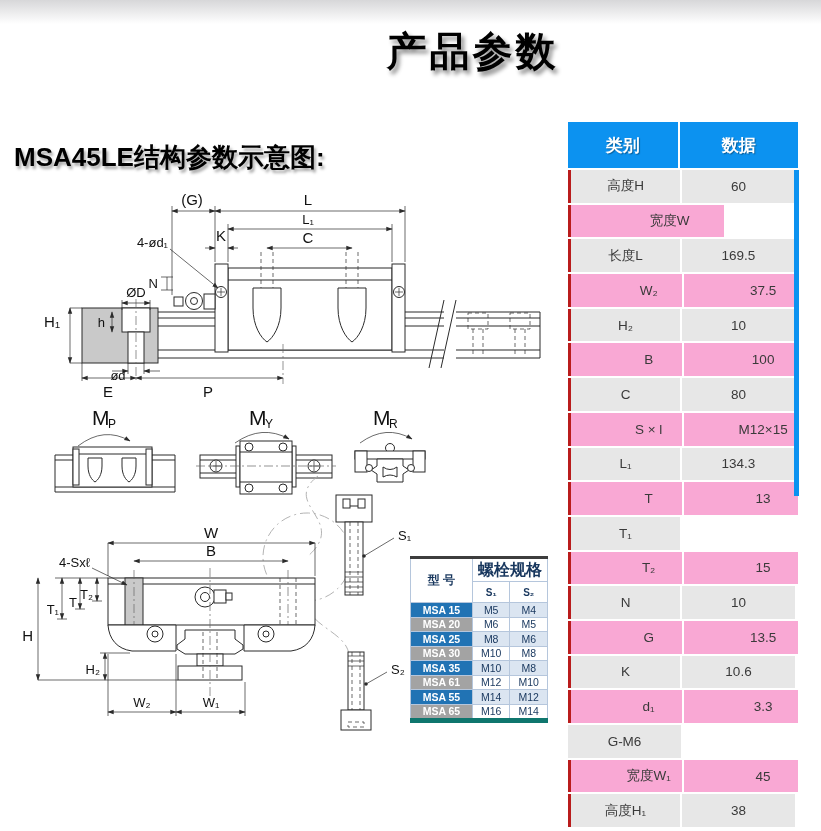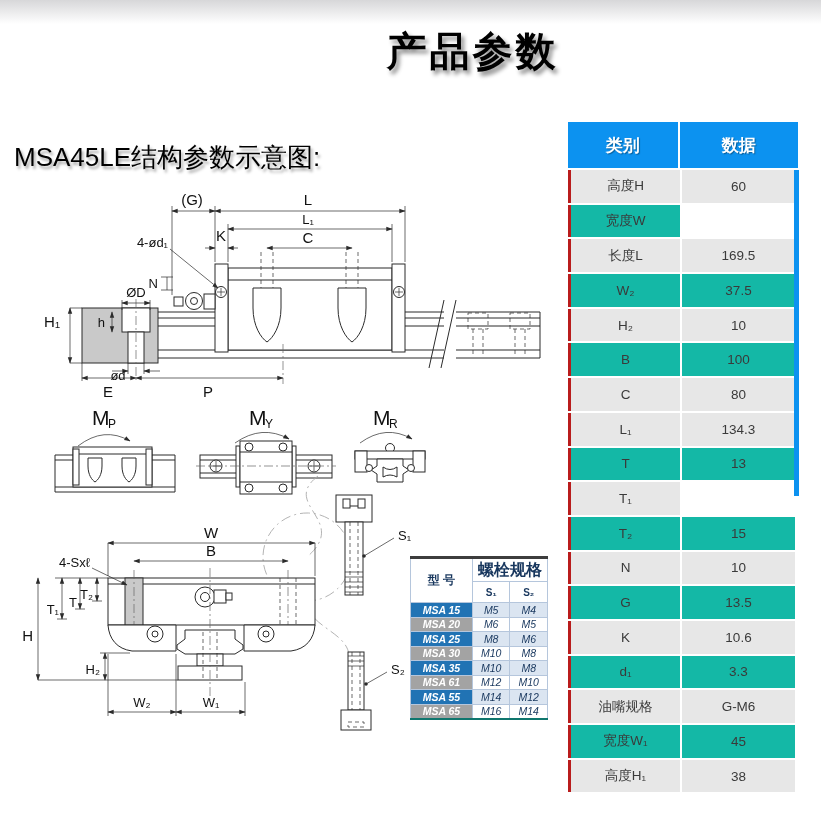--- a/index.html
+++ b/index.html
@@ -3,62 +3,62 @@
 <meta charset="utf-8">
 <style>
   html,body{margin:0;padding:0;}
   body{width:821px;height:831px;overflow:hidden;position:relative;background:#fff;
        font-family:"Liberation Sans",sans-serif;}
   .top-fade{position:absolute;left:0;top:0;width:821px;height:24px;
        background:linear-gradient(#d7d7d9,#ffffff);}
   .page-title{position:absolute;left:16px;top:24px;width:821px;text-align:center;
        font-size:40px;font-weight:900;color:#000;letter-spacing:3px;
        text-shadow:3px 4px 4px rgba(0,0,0,0.45);margin-left:46px;}
-  .section-heading{position:absolute;left:14px;top:140px;font-size:26px;font-weight:400;
+  .section-heading{position:absolute;left:14px;top:140px;font-size:26px;font-weight:700;
        color:#000;text-shadow:2px 3px 3px rgba(0,0,0,0.35);}
   
   svg.diagram{position:absolute;left:0;top:185px;}
   .ln{stroke:#2b2b2b;stroke-width:1;fill:none;}
   .lnf{stroke:#2b2b2b;stroke-width:1;fill:#ffffff;}
   .gray{stroke:#2b2b2b;stroke-width:1;fill:#c9c9c9;}
   .dim{stroke:#2b2b2b;stroke-width:0.7;fill:none;}
   .dash{stroke-dasharray:4 3;}
   .cl{stroke:#666;stroke-width:0.7;fill:none;stroke-dasharray:9 3 2 3;}
   .phantom{stroke:#aaa;stroke-width:0.9;fill:none;stroke-dasharray:10 4 2 4;}
   text.dlab{font-family:"Liberation Sans",sans-serif;font-size:13px;fill:#111;}
   text.big{font-size:15px;}
   text.mom{font-size:21px;fill:#111;}
   text.momsub{font-size:12px;fill:#111;}
   
   .bolt-table{position:absolute;left:410px;top:556px;width:138px;border-collapse:collapse;
-       border-top:3px solid #3d3d3d;border-bottom:2px solid #0f766e;
+       border-top:3px solid #3d3d3d;border-bottom:5px solid #0f766e;
        font-family:"Liberation Sans",sans-serif;}
   .bolt-table th,.bolt-table td{border:1px solid #b5c6dc;text-align:center;padding:0;}
   .bolt-table th{color:#17365d;font-size:11px;background:#fff;}
   .bolt-table .sub{font-size:10px;}
-  .bolt-table td{font-size:10.5px;height:13.5px;color:#17365d;font-style:italic;}
+  .bolt-table td{font-size:10.5px;height:13.5px;color:#17365d;}
   .bolt-table td.m{font-weight:bold;color:#fff;font-size:10.5px;}
   .m-blue{background:#2173b4;}
   .m-gray{background:#a3a3a3;}
   .v-tint{background:#dbe5f1;}
   .v-white{background:#ffffff;}
   
   .param-table{position:absolute;left:568px;top:122px;width:230px;}
   .pt-header{display:flex;height:46px;margin-bottom:2px;}
   .pt-header .cell{background:#0c92f0;color:#fff;font-weight:bold;font-size:17px;
        display:flex;align-items:center;justify-content:center;
        text-shadow:1px 1px 1px rgba(0,0,0,0.35);}
   .pt-header .c1{width:112px;margin-right:2px;}
   .pt-header .c2{width:121px;}
   .pt-row{display:flex;height:32.7px;margin-bottom:2px;font-size:13.5px;color:#3a3a3a;}
   .pt-row .label{width:109px;border-left:3px solid #b91c1c;margin-right:2px;
        display:flex;align-items:center;justify-content:center;}
   .pt-row .value{width:113px;display:flex;align-items:center;justify-content:center;}
   .r-gray .label,.r-gray .value{background:#e7e7e7;}
-  .r-blue .label,.r-blue .value{background:#14b8a6;}
+  .r-blue .label,.r-blue .value{background:#f9a8d4;padding-left:44px;}
   .scroll-thumb{position:absolute;left:794px;top:170px;width:5px;height:326px;
        background:#0c92f0;}
 </style>
 </head>
 <body>
 
 <div class="top-fade"></div>
 
 <div class="page-title">产品参数</div>
 <div class="section-heading">MSA45LE结构参数示意图:</div>
@@ -417,20 +417,24 @@
     <div class="value">10</div>
   </div>
   <div class="pt-row r-blue">
     <div class="label">B</div>
     <div class="value">100</div>
   </div>
   <div class="pt-row r-gray">
     <div class="label">C</div>
     <div class="value">80</div>
   </div>
+  <div class="pt-row r-blue">
+    <div class="label">S × l</div>
+    <div class="value">M12×15</div>
+  </div>
   <div class="pt-row r-gray">
     <div class="label">L₁</div>
     <div class="value">134.3</div>
   </div>
   <div class="pt-row r-blue">
     <div class="label">T</div>
     <div class="value">13</div>
   </div>
   <div class="pt-row r-gray">
     <div class="label">T₁</div>
@@ -449,21 +453,20 @@
   </div>
   <div class="pt-row r-gray">
     <div class="label">K</div>
     <div class="value">10.6</div>
   </div>
   <div class="pt-row r-blue">
     <div class="label">d₁</div>
     <div class="value">3.3</div>
   </div>
   <div class="pt-row r-gray">
-    <div class="label">油嘴规格</div>
     <div class="value">G-M6</div>
   </div>
   <div class="pt-row r-blue">
     <div class="label">宽度W₁</div>
     <div class="value">45</div>
   </div>
   <div class="pt-row r-gray">
     <div class="label">高度H₁</div>
     <div class="value">38</div>
   </div>

